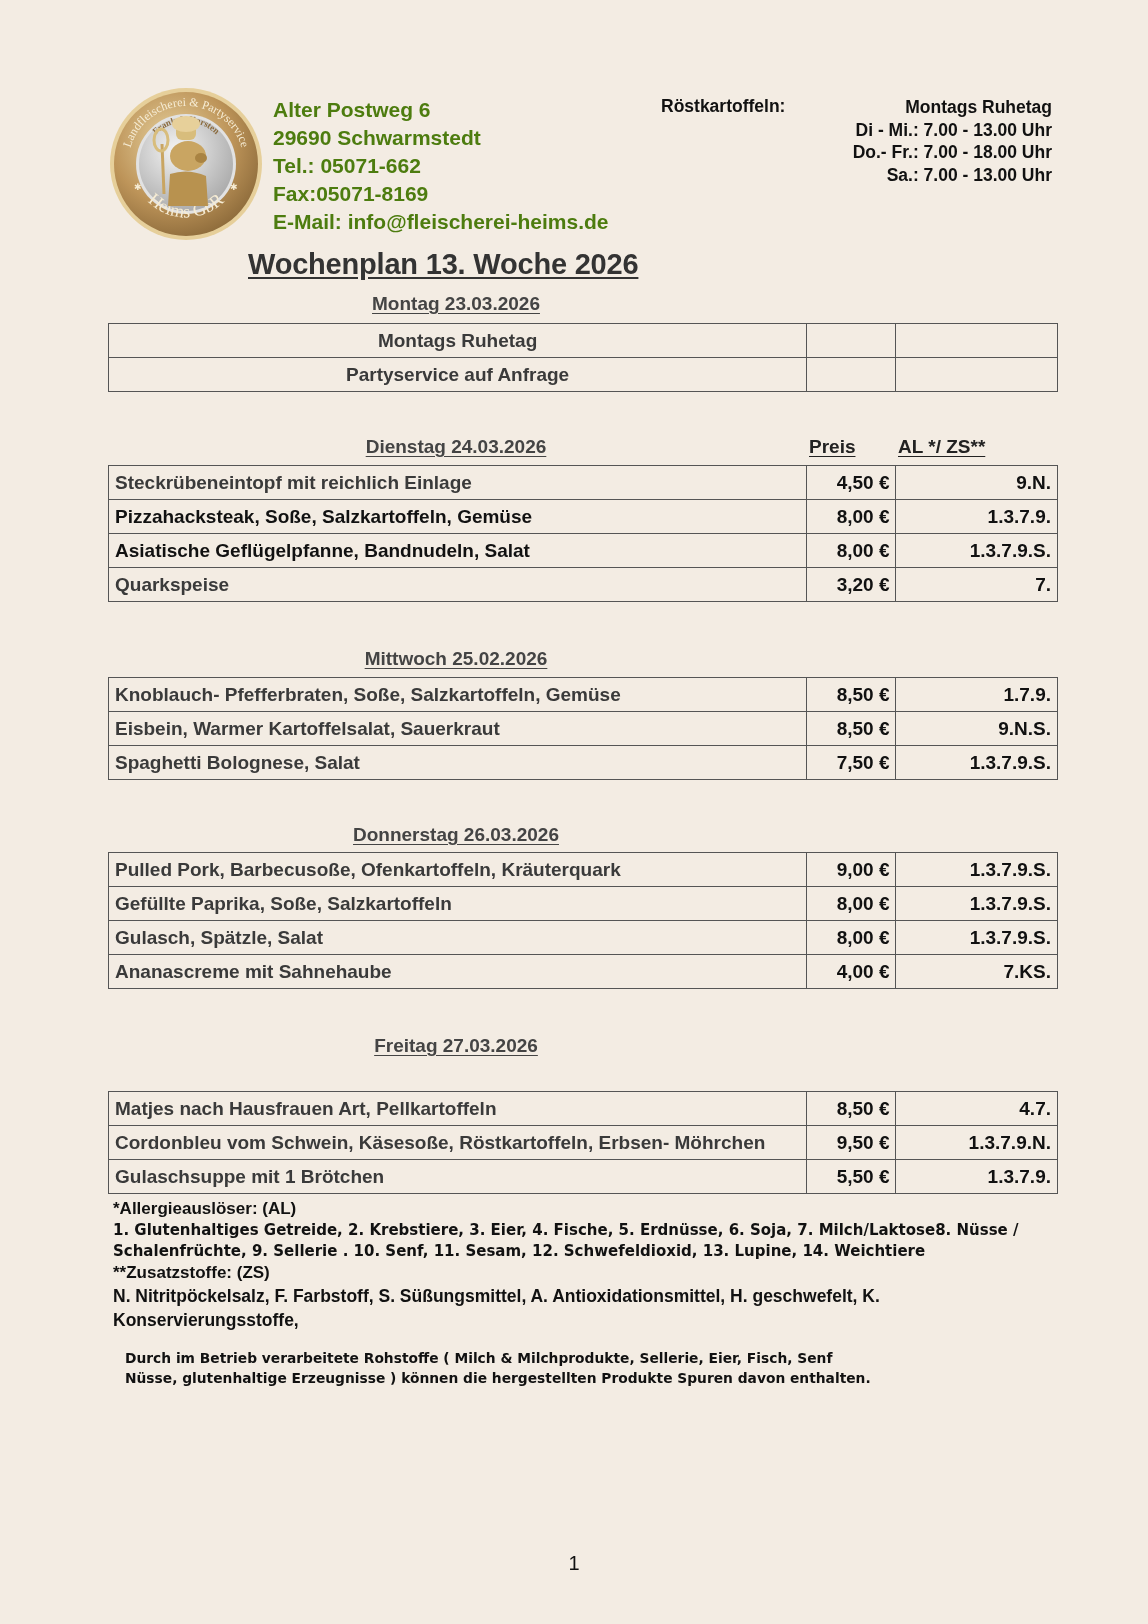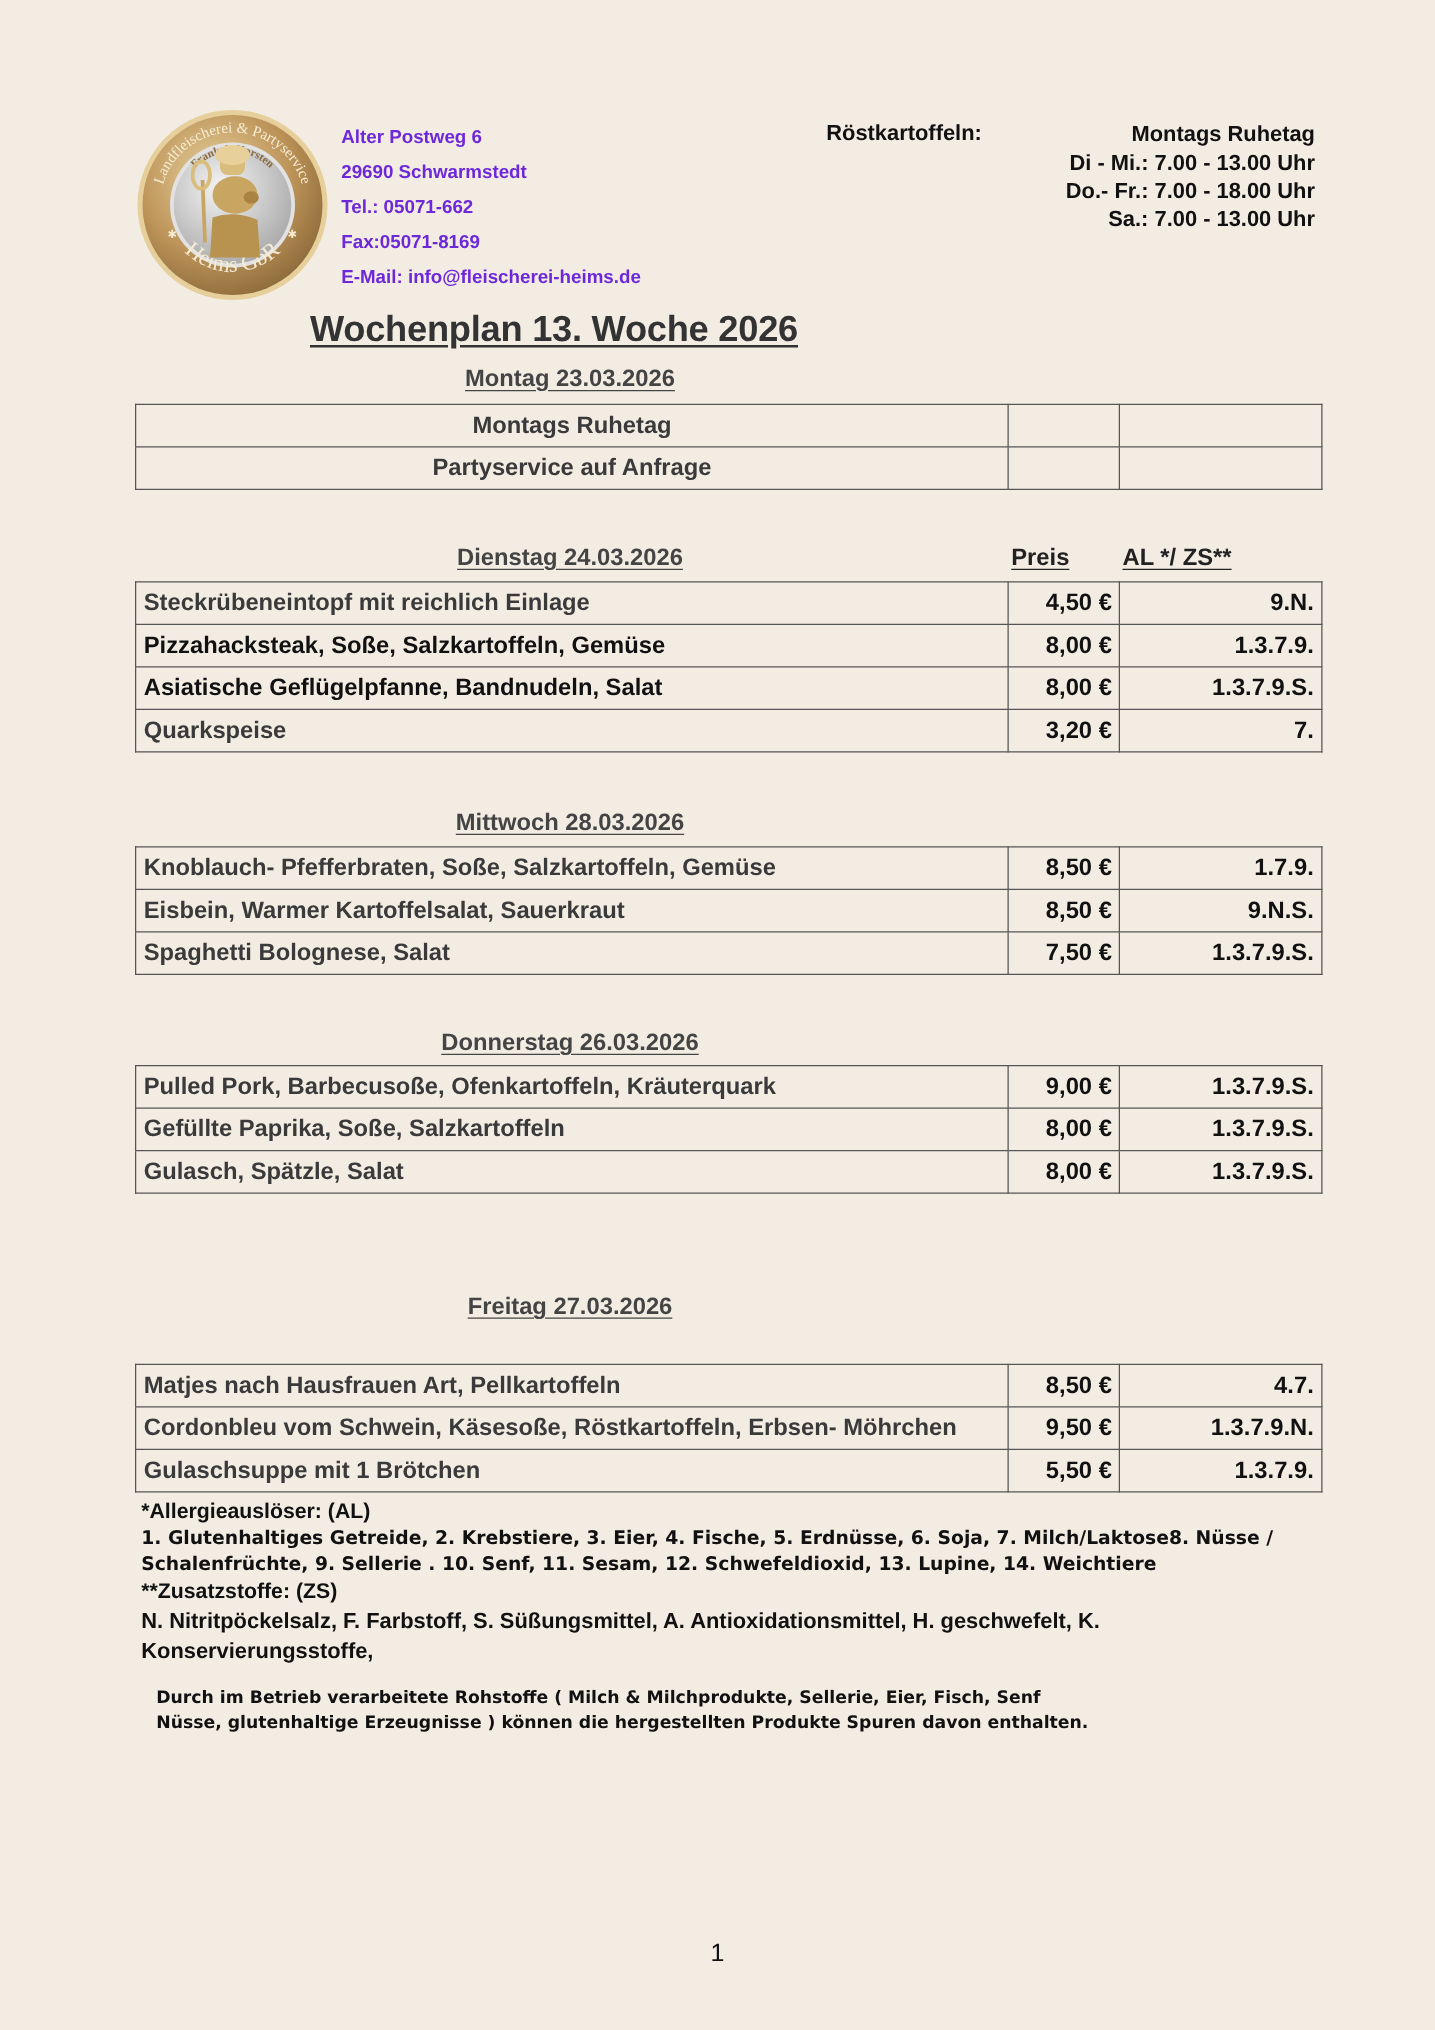--- a/index.html
+++ b/index.html
@@ -10,21 +10,21 @@
       overflow: hidden;
       font-family: "Liberation Sans", sans-serif;
       color: #222;
     }
     .logo {
       position: absolute; left: 108px; top: 86px;
       width: 156px; height: 156px;
     }
     .address {
       position: absolute; left: 273px; top: 96px;
-      font-weight: bold; font-size: 15px; line-height: 28px; color: #6d28d9;
+      font-weight: bold; font-size: 21px; line-height: 28px; color: #4d7c0f;
     }
     .hours-label {
       position: absolute; left: 661px; top: 96px;
       font-weight: bold; font-size: 17.5px; color: #111;
     }
     .hours {
       position: absolute; right: 96px; top: 96px;
       text-align: right; font-weight: bold; font-size: 17.5px; line-height: 22.5px; color: #111;
     }
     .title {
@@ -171,21 +171,21 @@
     <td class="codes">1.3.7.9.S.</td>
   </tr>
   <tr>
     <td class="dish">Quarkspeise</td>
     <td class="price">3,20 €</td>
     <td class="codes">7.</td>
   </tr>
 </tbody>
   </table>
 
-<div class="day-head" style="top:648px;">Mittwoch 28.03.2026</div>
+<div class="day-head" style="top:648px;">Mittwoch 25.02.2026</div>
 <table class="menu" style="top:677px;">
   <tbody>
       <tr>
     <td class="dish"> Knoblauch- Pfefferbraten, Soße, Salzkartoffeln, Gemüse</td>
     <td class="price">8,50 €</td>
     <td class="codes">1.7.9.</td>
   </tr>
   <tr>
     <td class="dish">Eisbein, Warmer Kartoffelsalat, Sauerkraut</td>
     <td class="price">8,50 €</td>
@@ -209,20 +209,25 @@
   </tr>
   <tr>
     <td class="dish">Gefüllte Paprika, Soße, Salzkartoffeln</td>
     <td class="price">8,00 €</td>
     <td class="codes">1.3.7.9.S.</td>
   </tr>
   <tr>
     <td class="dish">Gulasch, Spätzle, Salat</td>
     <td class="price">8,00 €</td>
     <td class="codes">1.3.7.9.S.</td>
+  </tr>
+  <tr>
+    <td class="dish">Ananascreme mit Sahnehaube</td>
+    <td class="price">4,00 €</td>
+    <td class="codes">7.KS.</td>
   </tr>
 </tbody>
   </table>
 
 <div class="day-head" style="top:1035px;">Freitag 27.03.2026</div>
 <table class="menu" style="top:1091px;">
   <tbody>
       <tr>
     <td class="dish">Matjes nach Hausfrauen Art, Pellkartoffeln</td>
     <td class="price">8,50 €</td>

